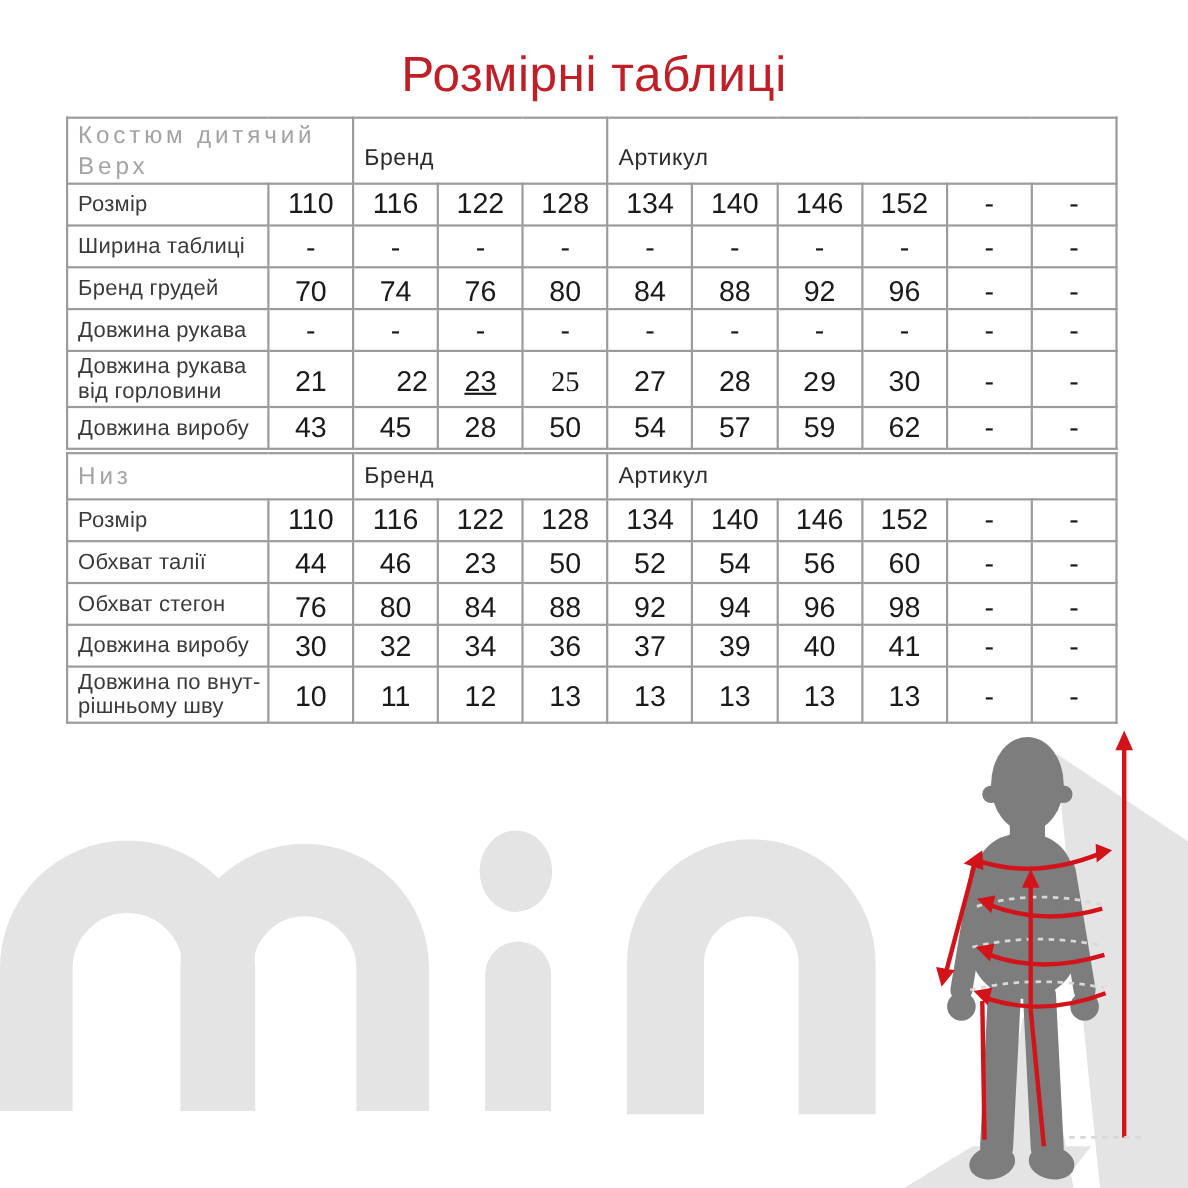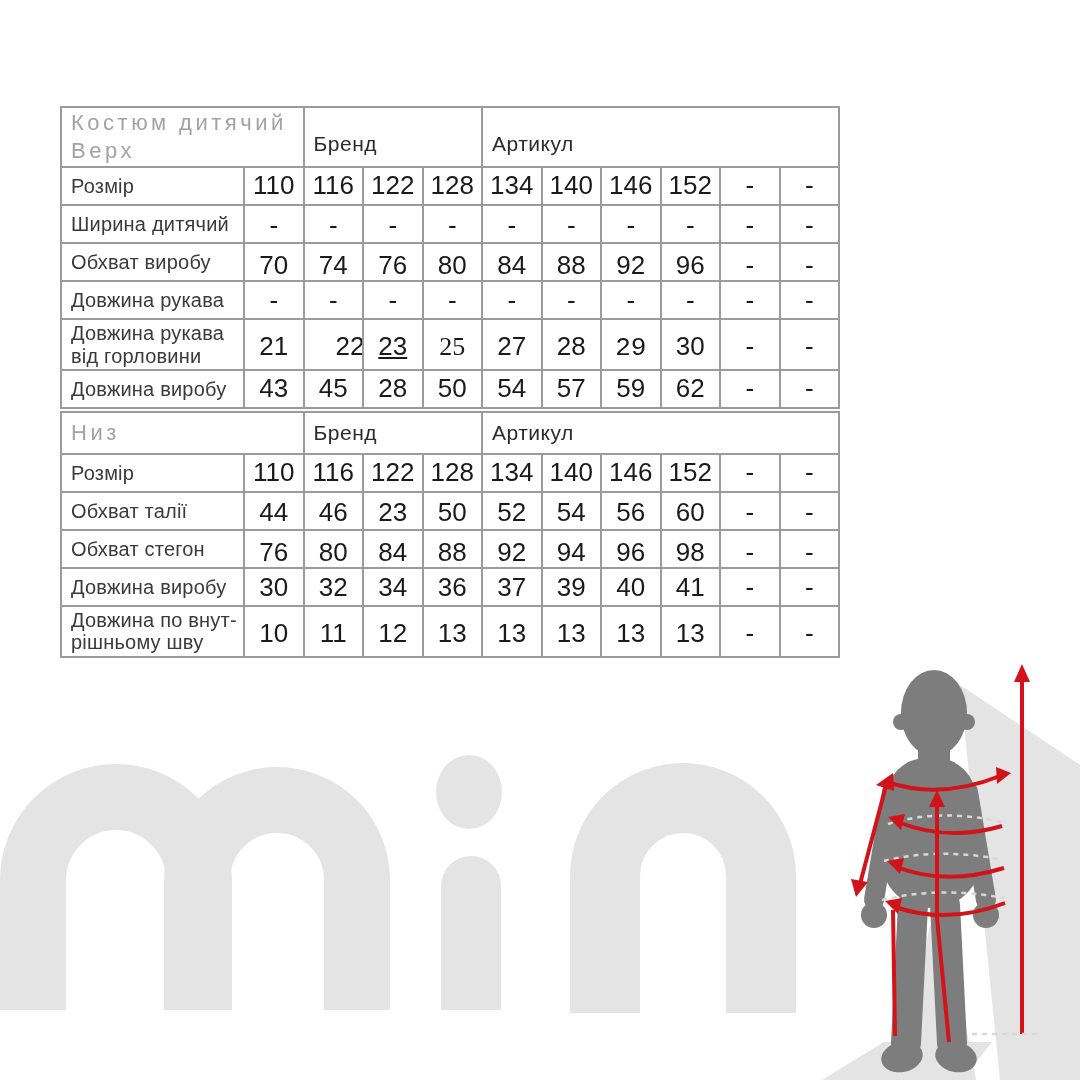--- a/index.html
+++ b/index.html
@@ -6,21 +6,21 @@
     --accent:#bf1f26; --red:#d2131a; --border:#9b9b9b;
     --label_text:#3a3a3a; --value_text:#1a1a1a; --muted_header:#a3a3a3;
     --section_text:#2b2b2b; --silhouette:#7d7d7d; --light_gray:#e4e4e4; --dash_gray:#d8d8d8;
   }
   html,body{margin:0;padding:0;background:#fff;}
   .page{position:relative;width:1080px;height:1080px;overflow:hidden;background:#fff;
         font-family:"Liberation Sans",sans-serif;}
   .title{position:absolute;top:42px;left:0;width:1080px;text-align:center;
          font-size:45px;letter-spacing:.5px;color:var(--accent);}
   table.size-table{position:absolute;left:60px;border-collapse:collapse;table-layout:fixed;
-         width:780px;background:#fff;}
+         width:956px;background:#fff;}
   table.size-table td{border:2px solid var(--border);overflow:hidden;}
   #t1{top:106px;} #t2{top:411px;}
   tr.hdr td.name{color:var(--muted_header);font-size:22px;letter-spacing:3.5px;
          line-height:1.28;padding-left:9px;vertical-align:middle;white-space:pre-line;}
   tr.hdr td.sect{color:var(--section_text);font-size:21px;letter-spacing:.5px;padding-left:9px;}
   #t1 tr.hdr{height:57px;} #t1 tr.hdr td.sect{vertical-align:bottom;padding-bottom:10px;}
   #t2 tr.hdr{height:42px;} #t2 tr.hdr td.sect{vertical-align:middle;}
   tr.data{height:38px;}
   td.lbl{color:var(--label_text);font-size:20px;letter-spacing:.2px;padding:2px 4px 2px 9px;
          vertical-align:middle;white-space:pre-line;line-height:1.12;}
@@ -34,20 +34,21 @@
   .sil-line{stroke:var(--silhouette);fill:none;stroke-linecap:round;}
   .arrow{stroke:var(--red);stroke-width:4;fill:none;}
   .ahead{fill:var(--red);stroke:none;}
   .dash{stroke:var(--dash_gray);stroke-width:2.5;fill:none;stroke-dasharray:5 5;}
 </style>
 </head>
 <body>
 
 <div class="page">
 
+  <div class="title">Розмірні таблиці</div>
 
   <table class="size-table" id="t1">
     <colgroup>
       <col style="width:183px">
         <col>
         <col>
         <col>
         <col>
         <col>
         <col>
@@ -70,34 +71,34 @@
           <td class="num"><span style="transform: translateY(-1px);">122</span></td>
           <td class="num"><span style="transform: translateY(-1px);">128</span></td>
           <td class="num"><span style="transform: translateY(-1px);">134</span></td>
           <td class="num"><span style="transform: translateY(-1px);">140</span></td>
           <td class="num"><span style="transform: translateY(-1px);">146</span></td>
           <td class="num"><span style="transform: translateY(-1px);">152</span></td>
           <td class="num"><span style="transform: translateY(-1px);">-</span></td>
           <td class="num"><span style="transform: translateY(-1px);">-</span></td>
         </tr>
         <tr class="data">
-          <td class="lbl">Ширина дитячий</td>
-          <td class="num"><span style="transform: translateY(1px);">-</span></td>
-          <td class="num"><span style="transform: translateY(1px);">-</span></td>
-          <td class="num"><span style="transform: translateY(1px);">-</span></td>
-          <td class="num"><span style="transform: translateY(1px);">-</span></td>
-          <td class="num"><span style="transform: translateY(1px);">-</span></td>
-          <td class="num"><span style="transform: translateY(1px);">-</span></td>
-          <td class="num"><span style="transform: translateY(1px);">-</span></td>
-          <td class="num"><span style="transform: translateY(1px);">-</span></td>
-          <td class="num"><span style="transform: translateY(1px);">-</span></td>
-          <td class="num"><span style="transform: translateY(1px);">-</span></td>
-        </tr>
-        <tr class="data">
-          <td class="lbl">Обхват виробу</td>
+          <td class="lbl">Ширина таблиці</td>
+          <td class="num"><span style="transform: translateY(1px);">-</span></td>
+          <td class="num"><span style="transform: translateY(1px);">-</span></td>
+          <td class="num"><span style="transform: translateY(1px);">-</span></td>
+          <td class="num"><span style="transform: translateY(1px);">-</span></td>
+          <td class="num"><span style="transform: translateY(1px);">-</span></td>
+          <td class="num"><span style="transform: translateY(1px);">-</span></td>
+          <td class="num"><span style="transform: translateY(1px);">-</span></td>
+          <td class="num"><span style="transform: translateY(1px);">-</span></td>
+          <td class="num"><span style="transform: translateY(1px);">-</span></td>
+          <td class="num"><span style="transform: translateY(1px);">-</span></td>
+        </tr>
+        <tr class="data">
+          <td class="lbl">Бренд грудей</td>
           <td class="num"><span style="transform: translateY(3px);">70</span></td>
           <td class="num"><span style="transform: translateY(3px);">74</span></td>
           <td class="num"><span style="transform: translateY(3px);">76</span></td>
           <td class="num"><span style="transform: translateY(3px);">80</span></td>
           <td class="num"><span style="transform: translateY(3px);">84</span></td>
           <td class="num"><span style="transform: translateY(3px);">88</span></td>
           <td class="num"><span style="transform: translateY(3px);">92</span></td>
           <td class="num"><span style="transform: translateY(3px);">96</span></td>
           <td class="num"><span style="transform: translateY(3px);">-</span></td>
           <td class="num"><span style="transform: translateY(3px);">-</span></td>

